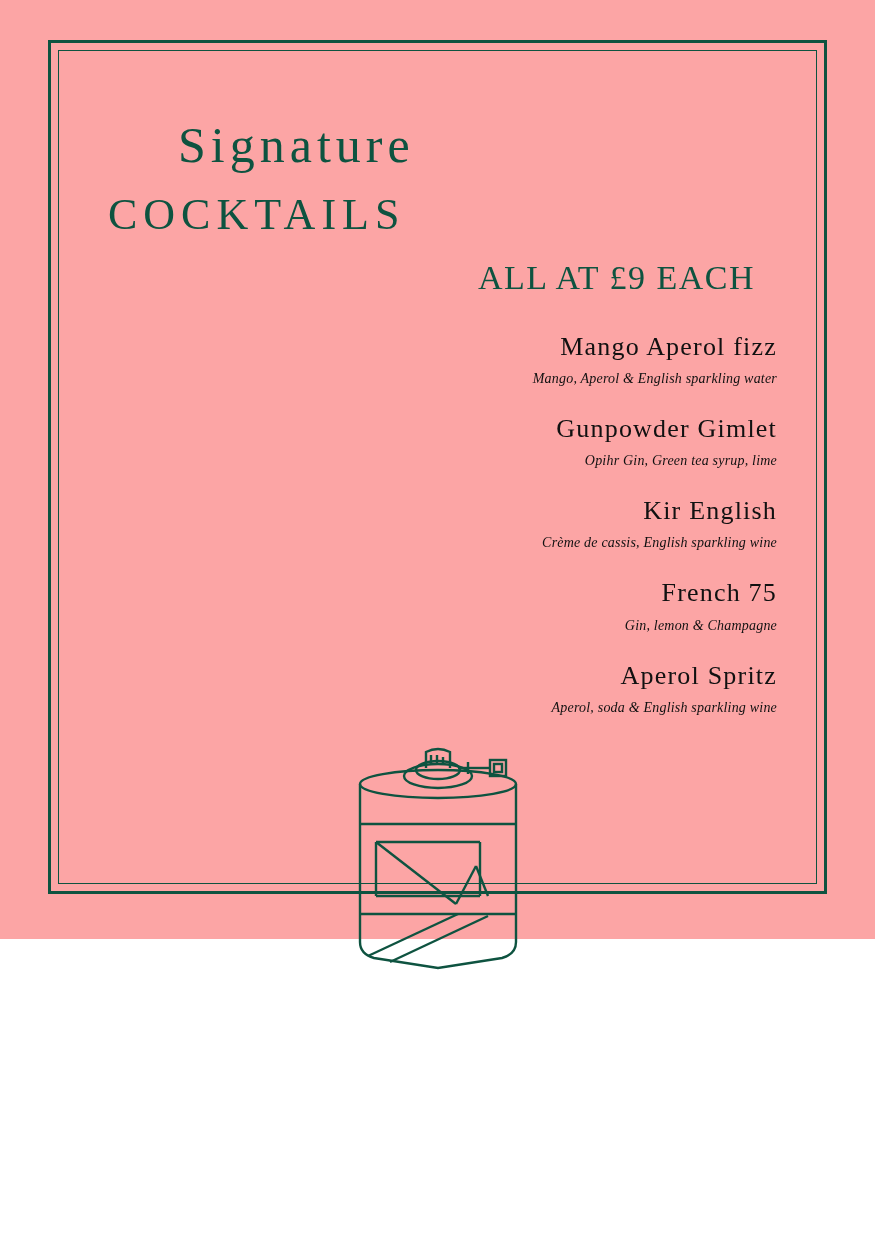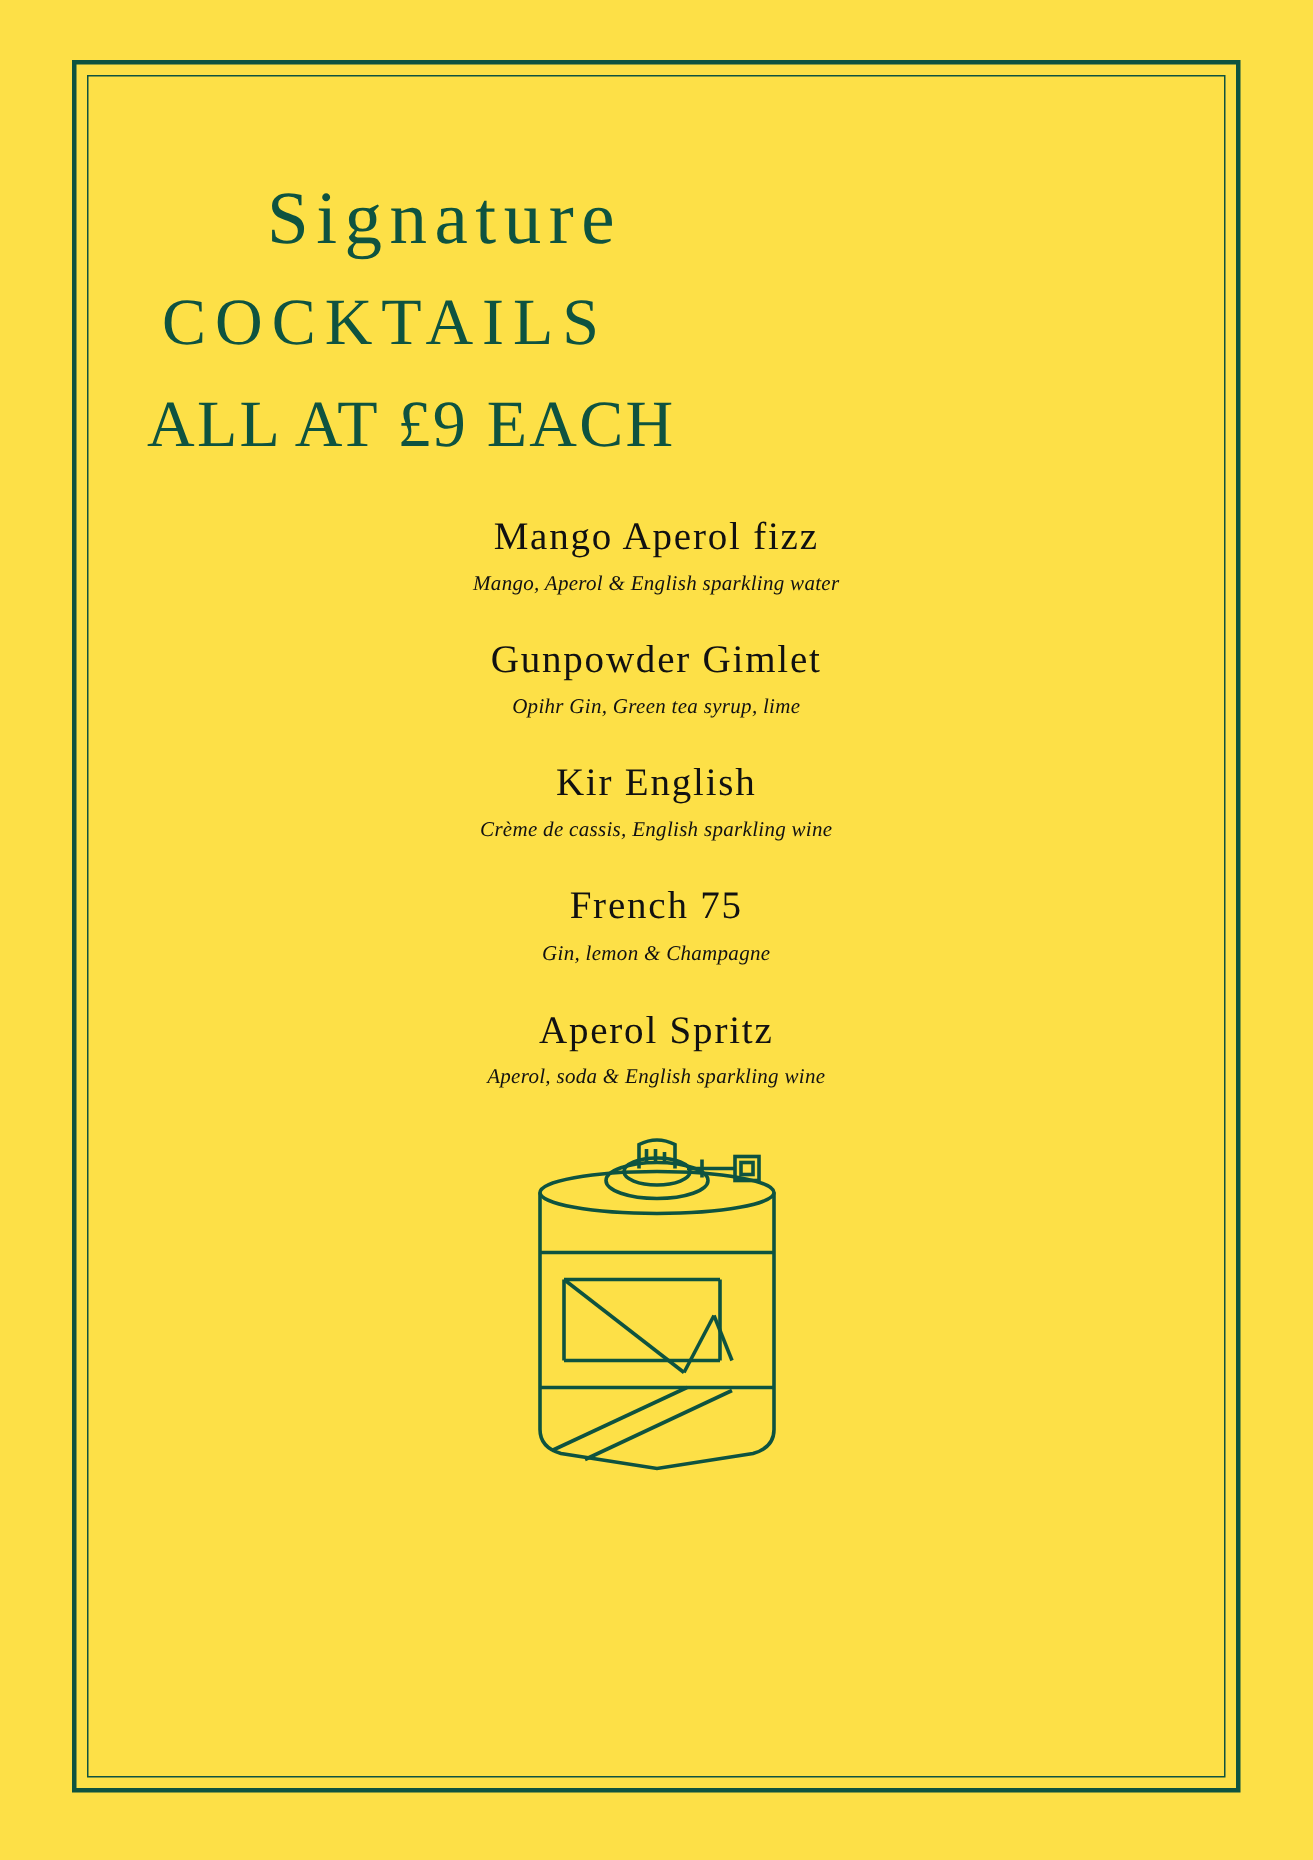--- a/index.html
+++ b/index.html
@@ -11,22 +11,22 @@
     width: 875px;
     height: 1240px;
     font-family: "Liberation Serif", serif;
     color: #0f5341;
     overflow: hidden;
   }
 
   .page {
     position: relative;
     width: 875px;
-    height: 1240px;
-    background: #fde047;
+    height: 939px;
+    background: #fca5a5;
     box-sizing: border-box;
   }
 
   
   .frame-outer {
     position: absolute;
     left: 48px;
     top: 40px;
     right: 48px;
     bottom: 45px;
@@ -71,35 +71,35 @@
     font-family: "Liberation Serif", serif;
     font-size: 44px;
     letter-spacing: 6px;
     color: #0e5340;
     padding-left: 10px;
     margin-top: 18px;
     line-height: 1.1;
   }
   .title-price {
     font-family: "Liberation Serif", serif;
-    font-size: 44px;
+    font-size: 34px;
     letter-spacing: 1.5px;
     color: #0e5340;
-    text-align: left;
+    text-align: right;
     padding-right: 22px;
     margin-top: 20px;
     line-height: 1.1;
   }
 
   
   .drinks {
     margin-top: 34px;
   }
   .drink {
-    text-align: center;
+    text-align: right;
     margin-bottom: 26px;
   }
   .drink-name {
     font-family: "Liberation Serif", serif;
     font-size: 26px;
     letter-spacing: 1.2px;
     color: #111111;
     line-height: 1.2;
   }
   .drink-desc {

